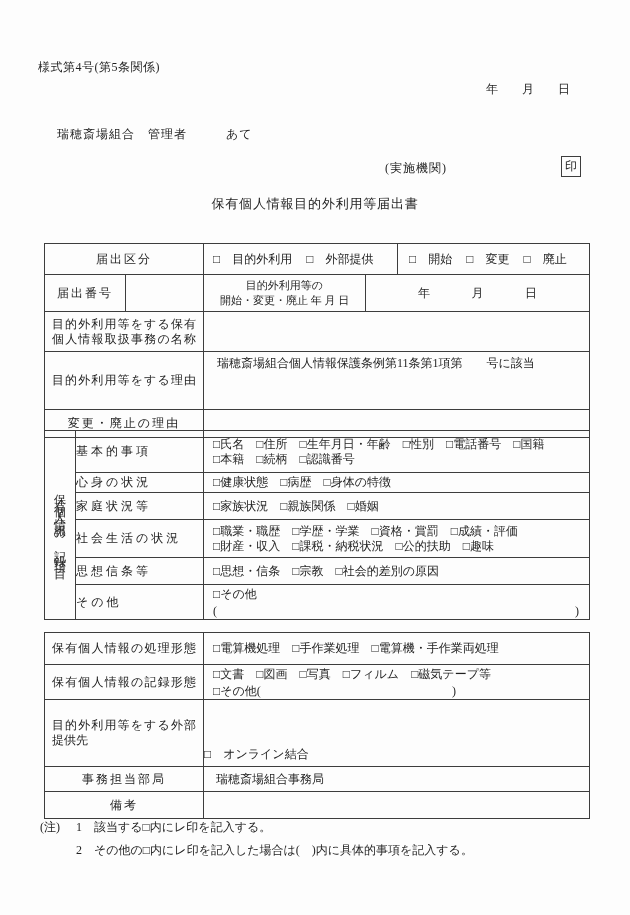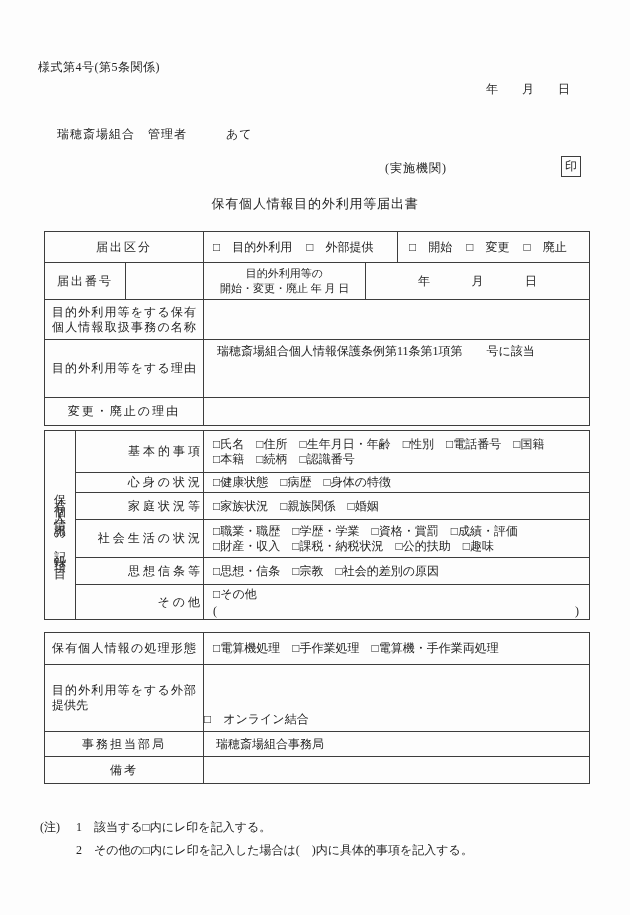--- a/index.html
+++ b/index.html
@@ -14,27 +14,27 @@
   .date-line { top:82px; right:60px;margin-left:41px; }
   .addressee { left:57px; top:127px; letter-spacing:1px; }
   .agency { left:385px; top:161px; letter-spacing:1px;text-align:right; }
   .seal {
     left:561px; top:156px; width:18px; height:19px;
     border:1px solid #3d3d3d; text-align:center; line-height:19px; font-size:12px;
   }
   .title { left:0; right:0; top:196px; text-align:center; font-size:13px; letter-spacing:0.8px; }
 
   table { border-collapse:collapse; table-layout:fixed; position:absolute; left:44px; width:545px; }
-  .tA { top:231px;padding-left:34px; }
+  .tA { top:243px;padding-left:34px; }
   .tB { top:430px; }
   .tC { top:632px; }
   td { border:1px solid #3d3d3d; padding:0; vertical-align:middle; overflow:hidden; }
 
   .lbl { text-align:center; letter-spacing:2px; }
-  .sublbl { text-align:right; letter-spacing:3px; }
+  .sublbl { text-align:left; letter-spacing:3px; }
   .spread { text-align:justify; text-align-last:justify; padding:0 7px; }
   .padc { padding:2px 6px 2px 9px; }
   .vtop { vertical-align:top; }
   .vbottom { vertical-align:bottom; }
   .smalltxt { font-size:11px; text-align:center; line-height:1.35; }
 
   .opt { display:inline-block; margin-right:12px; white-space:pre; }
   .opt:last-child { margin-right:0; }
   .optline { white-space:nowrap; }
   .gap14 .opt { margin-right:14px; }
@@ -171,20 +171,30 @@
   <table class="tC">
     <colgroup>
         <col style="width:159px">
         <col style="width:386px">
       </colgroup>
     <tbody>
         <tr style="height:32px">
       <td class="spread">保有個人情報の処理形態</td>
       <td class="padc optline"><span class="opt">□電算機処理</span><span class="opt">□手作業処理</span><span class="opt">□電算機・手作業両処理</span></td>
     </tr>
+    <tr style="height:33px">
+      <td class="spread">保有個人情報の記録形態</td>
+      <td>
+        <div class="padc optline"><span class="opt">□文書</span><span class="opt">□図画</span><span class="opt">□写真</span><span class="opt">□フィルム</span><span class="opt">□磁気テープ等</span></div>
+        <div class="otherline">
+          <span>□その他(</span>
+          <span>)</span>
+        </div>
+      </td>
+    </tr>
     <tr style="height:67px">
       <td>
         <div class="spread">目的外利用等をする外部</div>
         <div style="padding:0 7px">提供先</div>
       </td>
       <td class="vbottom">
         <div class="online">□　オンライン結合</div>
       </td>
     </tr>
     <tr style="height:25px">

